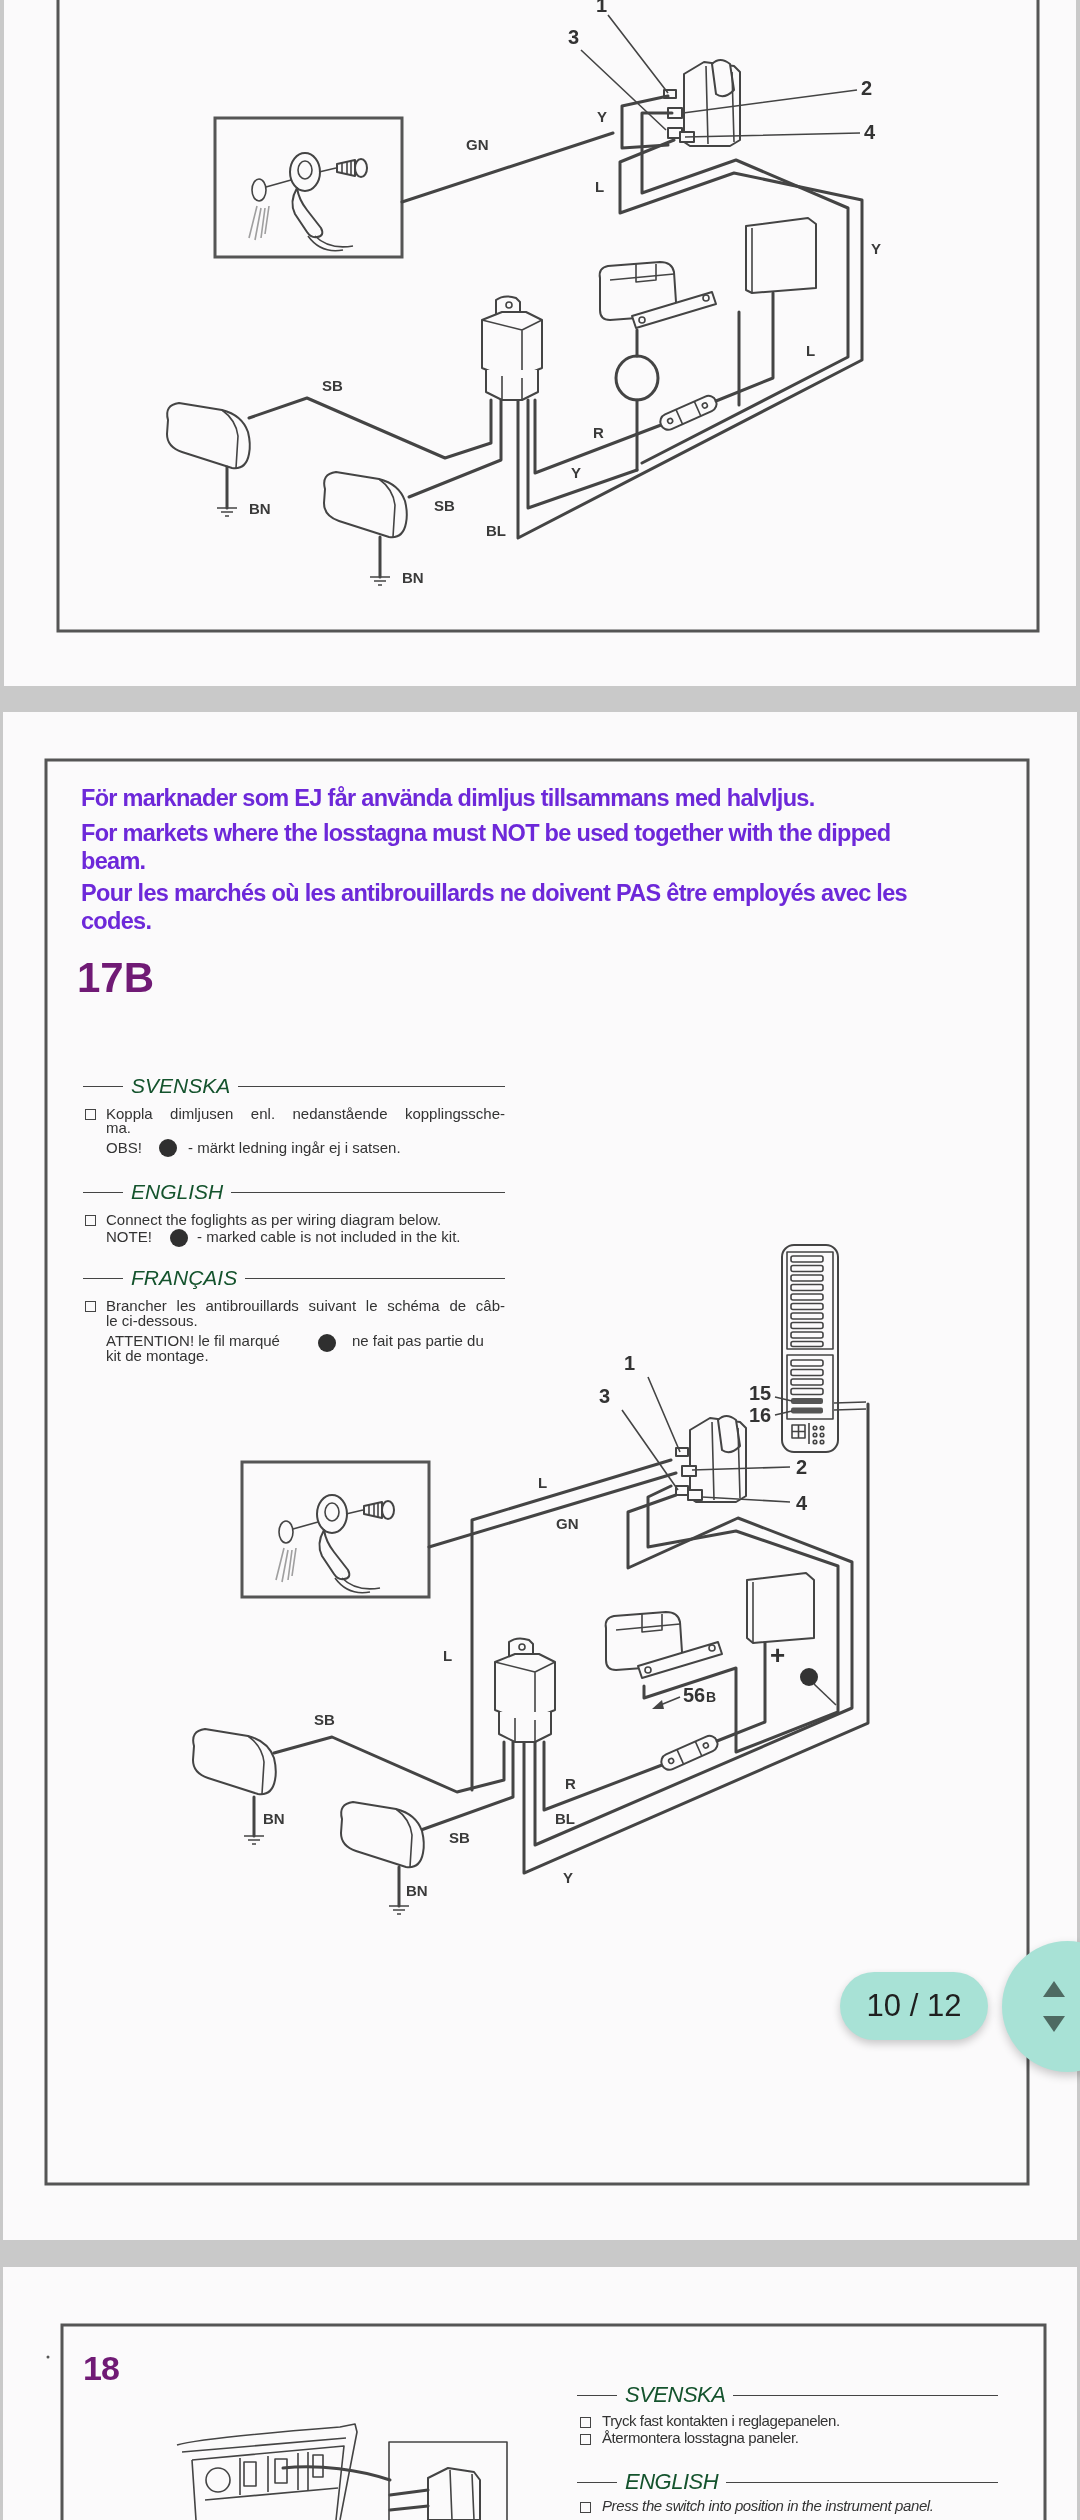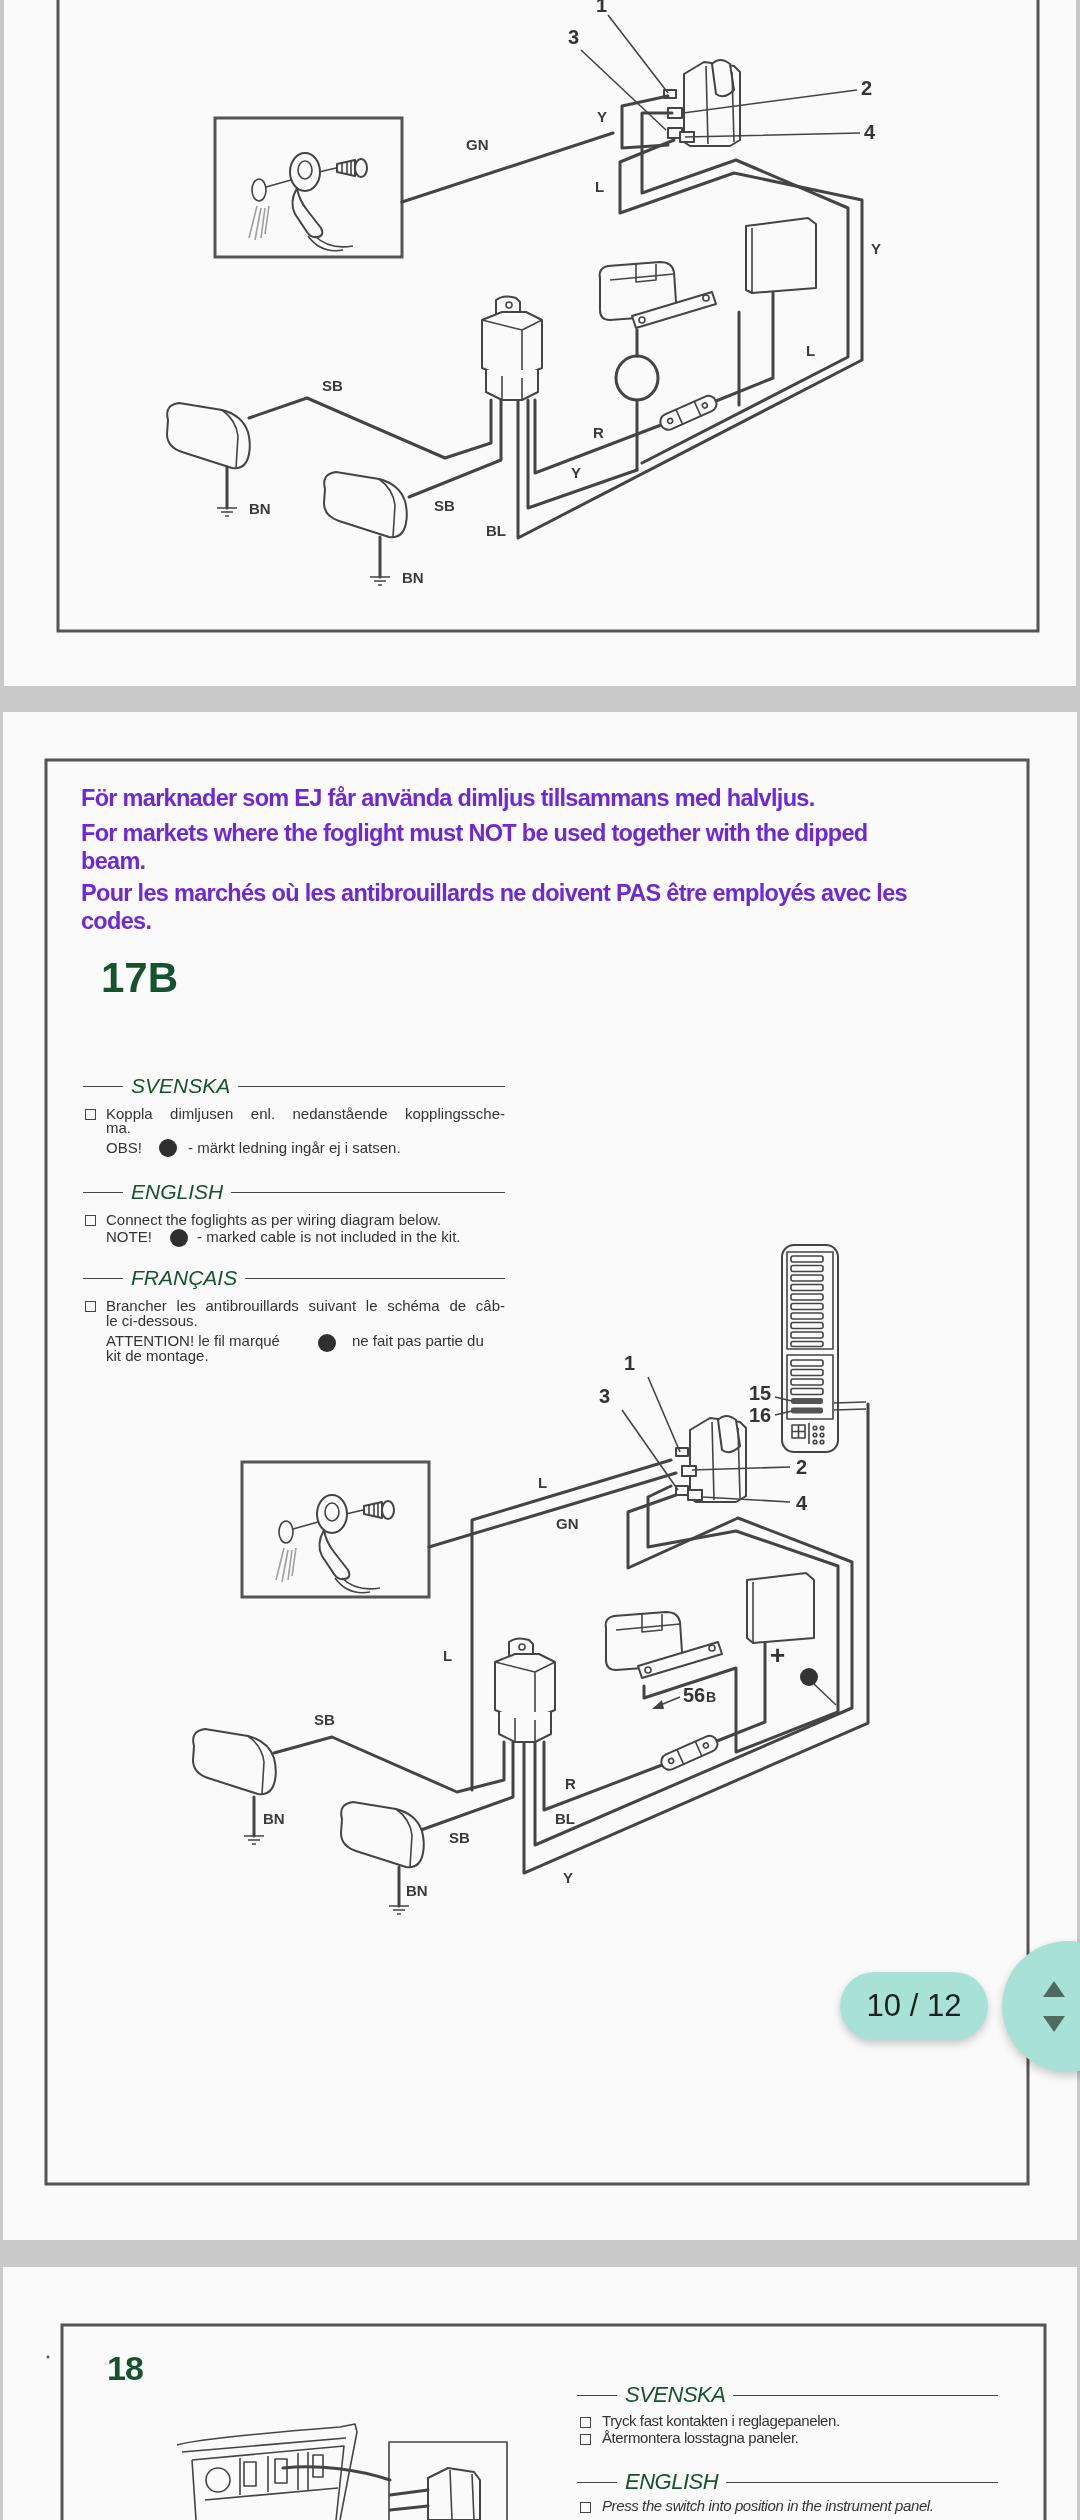--- a/index.html
+++ b/index.html
@@ -1,19 +1,19 @@
 <!DOCTYPE html>
 <html><head>
 <meta charset="utf-8">
 <style>
   html,body{margin:0;padding:0;}
   body{width:1080px;height:2520px;position:relative;overflow:hidden;background:#c9c9c9;font-family:"Liberation Sans",sans-serif;}
   .page{position:absolute;background:#fbfafb;}
   .hd{position:absolute;left:81px;font:bold 23.5px/28px "Liberation Sans",sans-serif;color:#6d28d9;letter-spacing:-0.7px;white-space:nowrap;}
-  .sec{position:absolute;font-weight:bold;color:#14532d;font-family:"Liberation Sans",sans-serif;margin-left:24px;}
+  .sec{position:absolute;font-weight:bold;color:#701a75;font-family:"Liberation Sans",sans-serif;}
   .lang-head{position:absolute;display:flex;align-items:center;height:24px;}
   .lang-head .dash{width:40px;border-top:1.5px solid #444;margin-right:8px;}
   .lang-head .lbl{font:italic 21px/24px "Liberation Sans",sans-serif;color:#14532d;white-space:nowrap;}
   .lang-head .rule{flex:1;border-top:1.5px solid #444;margin-left:8px;}
   .tl{position:absolute;font:15px/16px "Liberation Sans",sans-serif;color:#333;white-space:nowrap;}
   .tl.just{text-align:justify;text-align-last:justify;white-space:normal;width:399px;}
   .cb{position:absolute;width:9px;height:9px;border:1.2px solid #444;background:transparent;}
   .dot{position:absolute;width:18px;height:18px;border-radius:50%;background:#2f2f2f;}
   .p3 .tl{letter-spacing:-0.4px;}
   .p3 .lang-head .lbl{font-size:22px;letter-spacing:-0.5px;}
@@ -244,21 +244,21 @@
     <path class="thin" d="M240,2458 V2495 M268,2456 V2492 M298,2453 V2490 M308,2452 V2490"></path>
     <path class="ln" d="M283,2468 C320,2464 360,2470 390,2480" stroke-width="4"></path>
     <path class="thin" d="M389,2520 V2442 H507 V2520"></path>
     <path class="ol" d="M428,2478 L448,2468 L474,2472 L480,2480 L480,2520 L428,2520 Z"></path>
     <path class="thin" d="M450,2470 L452,2520 M472,2474 L474,2520"></path>
     <path class="ln" d="M390,2495 L428,2490 M390,2510 L428,2506"></path>
   </g>
 </svg>
 
 <div class="hd" style="top:784px;">För marknader som EJ får använda dimljus tillsammans med halvljus.</div>
-<div class="hd" style="top:819px;">For markets where the foglight must NOT be used together with the dipped</div>
+<div class="hd" style="top:819px;">For markets where the losstagna must NOT be used together with the dipped</div>
 <div class="hd" style="top:847px;">beam.</div>
 <div class="hd" style="top:879px;">Pour les marchés où les antibrouillards ne doivent PAS être employés avec les</div>
 <div class="hd" style="top:907px;">codes.</div>
 
 <div class="sec" style="left:77px;top:957px;font-size:42px;line-height:42px;">17B</div>
 
 <div class="lang-head" style="left:83px;top:1074px;width:422px;">
   <span class="dash"></span>
   <span class="lbl">SVENSKA</span>
   <span class="rule"></span>

